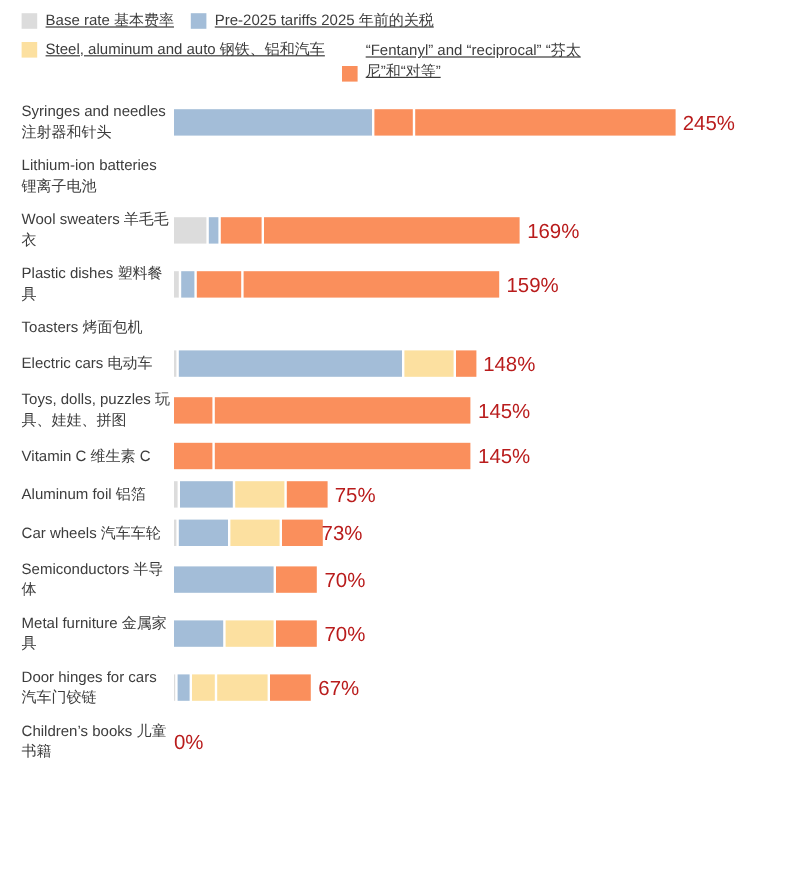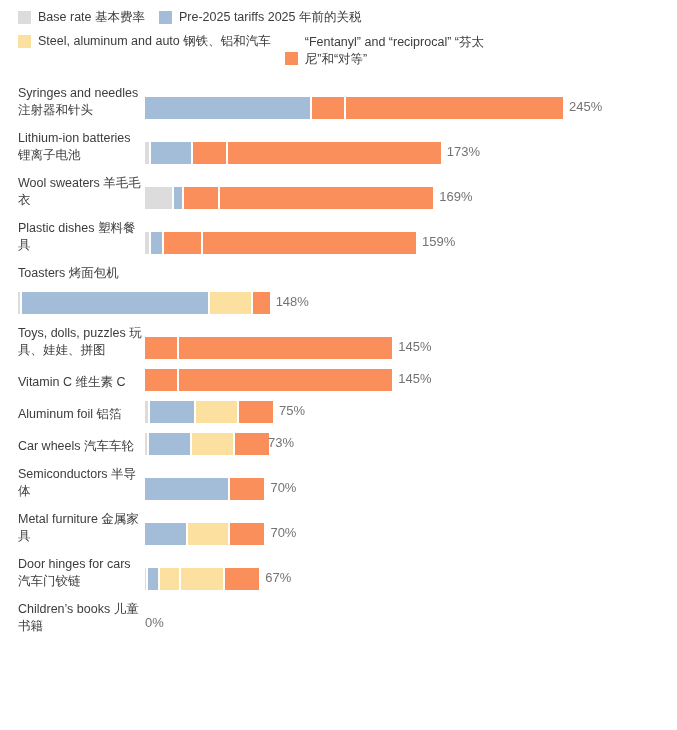--- a/index.html
+++ b/index.html
@@ -20,60 +20,61 @@
     position: relative;
     padding: 10px 0 0 18px;
     height: 78px;
     box-sizing: border-box;
   }
   .legend-row {
     display: flex;
     align-items: flex-start;
     margin-bottom: 4px;
     height: 20px;
+    text-decoration: underline;
   }
   .legend-item {
     display: flex;
     align-items: center;
     margin-right: 14px;
   }
   .swatch {
     width: 13px;
     height: 13px;
     flex: none;
     margin-right: 7px;
   }
   .legend-label {
     font-size: 12.5px;
     color: #3c3c3c;
     white-space: nowrap;
     line-height: 15px;
   }
   .legend-item.stacked {
-    align-items: center;
+    align-items: flex-end;
   }
   .legend-item.stacked .swatch {
     margin-top: 14px;
   }
   .legend-label.two-line {
     white-space: normal;
     width: 210px;
     line-height: 17px;
   }
 
   
   #chart {
     position: relative;
     padding-left: 18px;
     padding-top: 6px;
   }
   .bar-row {
     position: relative;
     display: flex;
-    align-items: flex-end;
+    align-items: center;
     margin-bottom: 10px;
   }
   .row-label {
     width: 127px;
     flex: none;
     font-size: 12.5px;
     line-height: 17px;
     color: #3c3c3c;
     padding-top: 1px;
   }
@@ -90,22 +91,22 @@
     display: flex;
   }
   .seg {
     height: 22px;
     margin-right: 2px;
   }
   .seg:last-child { margin-right: 0; }
   .value-label {
     position: absolute;
     top: 2px;
-    font-size: 13px;
-    color: #737373;
+    font-size: 17px;
+    color: #b91c1c;
     white-space: nowrap;
   }
 </style>
 </head>
 <body>
 
 <div id="legend">
   <div class="legend-row">
     <div class="legend-item">
       <span class="swatch" style="background: rgb(220, 220, 220);"></span>
@@ -136,29 +137,20 @@
         <div class="bar-track">
           <div class="seg" style="width: 165.188px; background: rgb(163, 189, 216);"></div>
           <div class="seg" style="width: 32.12px; background: rgb(250, 143, 92);"></div>
           <div class="seg" style="width: 216.662px; background: rgb(250, 143, 92);"></div>
         </div>
         <div class="value-label" style="left: 423.97px;">245%</div>
       </div>
     </div>
     <div class="bar-row">
       <div class="row-label">Lithium-ion batteries  锂离子电池</div>
-      <div class="bar-area">
-        <div class="bar-track">
-          <div class="seg" style="width: 3.8004px; background: rgb(220, 220, 220);"></div>
-          <div class="seg" style="width: 40.65px; background: rgb(163, 189, 216);"></div>
-          <div class="seg" style="width: 32.12px; background: rgb(250, 143, 92);"></div>
-          <div class="seg" style="width: 213.25px; background: rgb(250, 143, 92);"></div>
-        </div>
-        <div class="value-label" style="left: 301.82px;">173%</div>
-      </div>
     </div>
     <div class="bar-row">
       <div class="row-label">Wool sweaters  羊毛毛衣</div>
       <div class="bar-area">
         <div class="bar-track">
           <div class="seg" style="width: 27.002px; background: rgb(220, 220, 220);"></div>
           <div class="seg" style="width: 8.236px; background: rgb(163, 189, 216);"></div>
           <div class="seg" style="width: 33.826px; background: rgb(250, 143, 92);"></div>
           <div class="seg" style="width: 213.25px; background: rgb(250, 143, 92);"></div>
         </div>
@@ -174,20 +166,21 @@
           <div class="seg" style="width: 37.238px; background: rgb(250, 143, 92);"></div>
           <div class="seg" style="width: 213.25px; background: rgb(250, 143, 92);"></div>
         </div>
         <div class="value-label" style="left: 277.083px;">159%</div>
       </div>
     </div>
     <div class="bar-row">
       <div class="row-label">Toasters  烤面包机</div>
     </div>
     <div class="bar-row">
+      <div class="row-label">Electric cars  电动车</div>
       <div class="bar-area">
         <div class="bar-track">
           <div class="seg" style="width: 2.265px; background: rgb(220, 220, 220);"></div>
           <div class="seg" style="width: 185.66px; background: rgb(163, 189, 216);"></div>
           <div class="seg" style="width: 40.65px; background: rgb(252, 224, 160);"></div>
           <div class="seg" style="width: 17.06px; background: rgb(250, 143, 92);"></div>
         </div>
         <div class="value-label" style="left: 257.635px;">148%</div>
       </div>
     </div>

